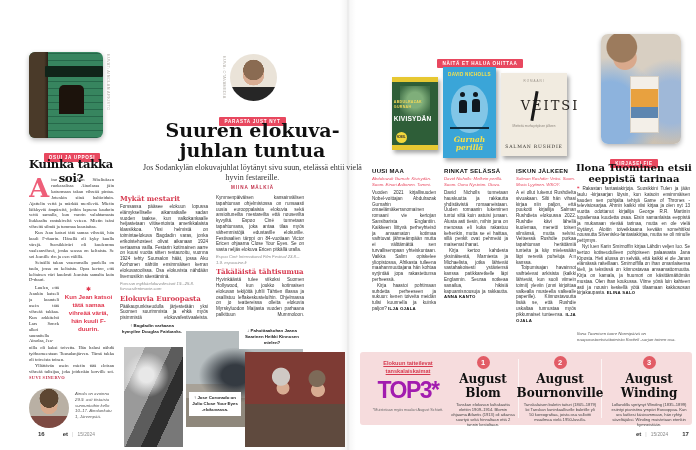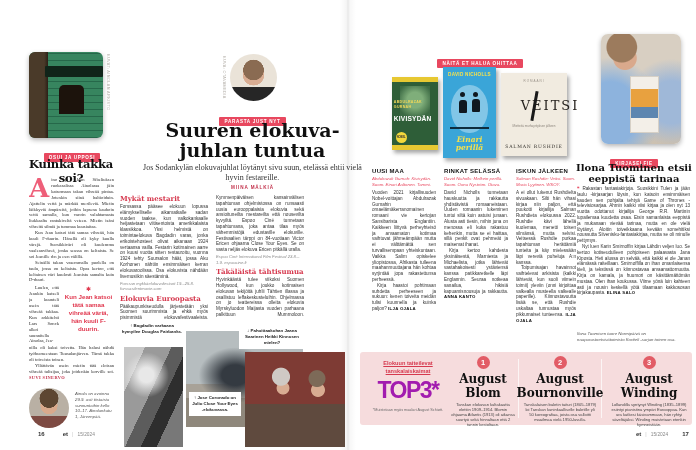--- a/index.html
+++ b/index.html
@@ -207,21 +207,21 @@
 
   <div class="cov cov2" style="left:443px;top:67px;width:53px;height:91px">
     <div class="cov2-author">DAVID NICHOLLS</div>
     <div class="cov2-circle"></div>
     <div class="sil-head" style="left:33%;top:28%"></div>
     <div class="sil-body" style="left:30%;top:36%"></div>
     <div class="sil-head" style="left:56%;top:27%"></div>
     <div class="sil-body" style="left:54%;top:35%"></div>
     <div class="bench"></div>
     <div class="cov2-title">
-      <div>Einari</div>
+      <div>Gurnah</div>
       <div>perillä</div>
     </div>
   </div>
 
   <div class="cov cov3" style="left:501px;top:73px;width:66px;height:83px">
     <div class="cov3-top">ROMAANI</div>
     <div class="cov3-title">VEITSI</div>
     <div class="knife"></div>
     <div class="cov3-sub">Mietteitä murhayrityksen jälkeen</div>
     <div class="cov3-author">SALMAN RUSHDIE</div>

